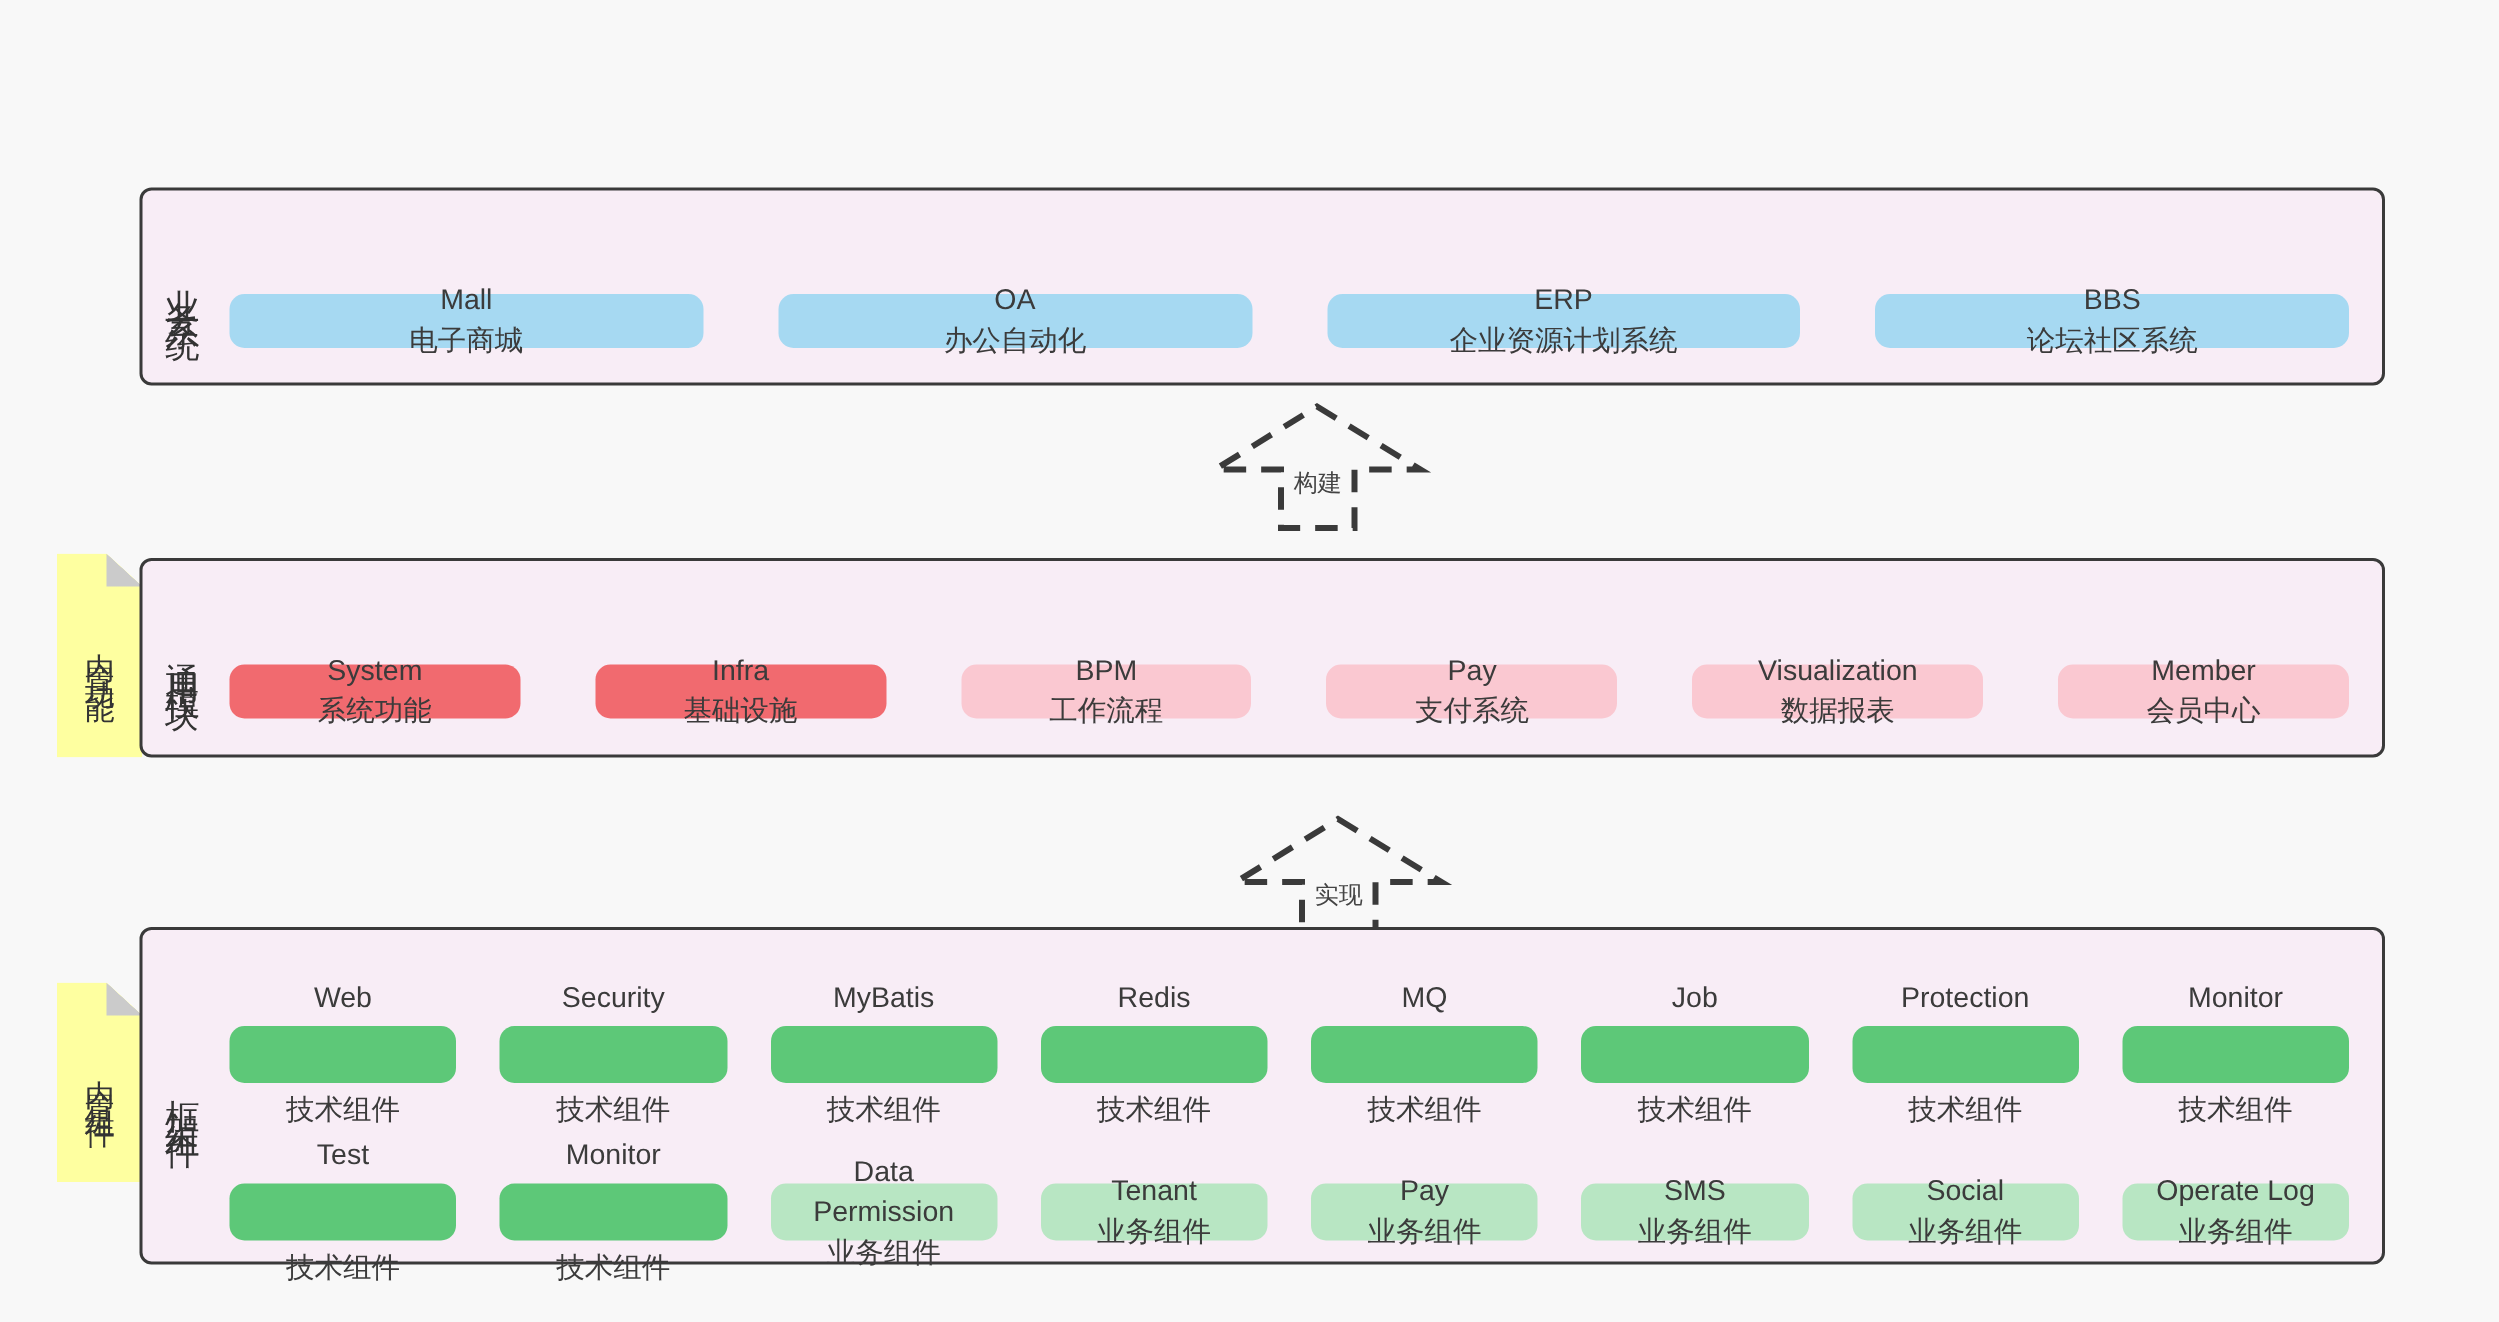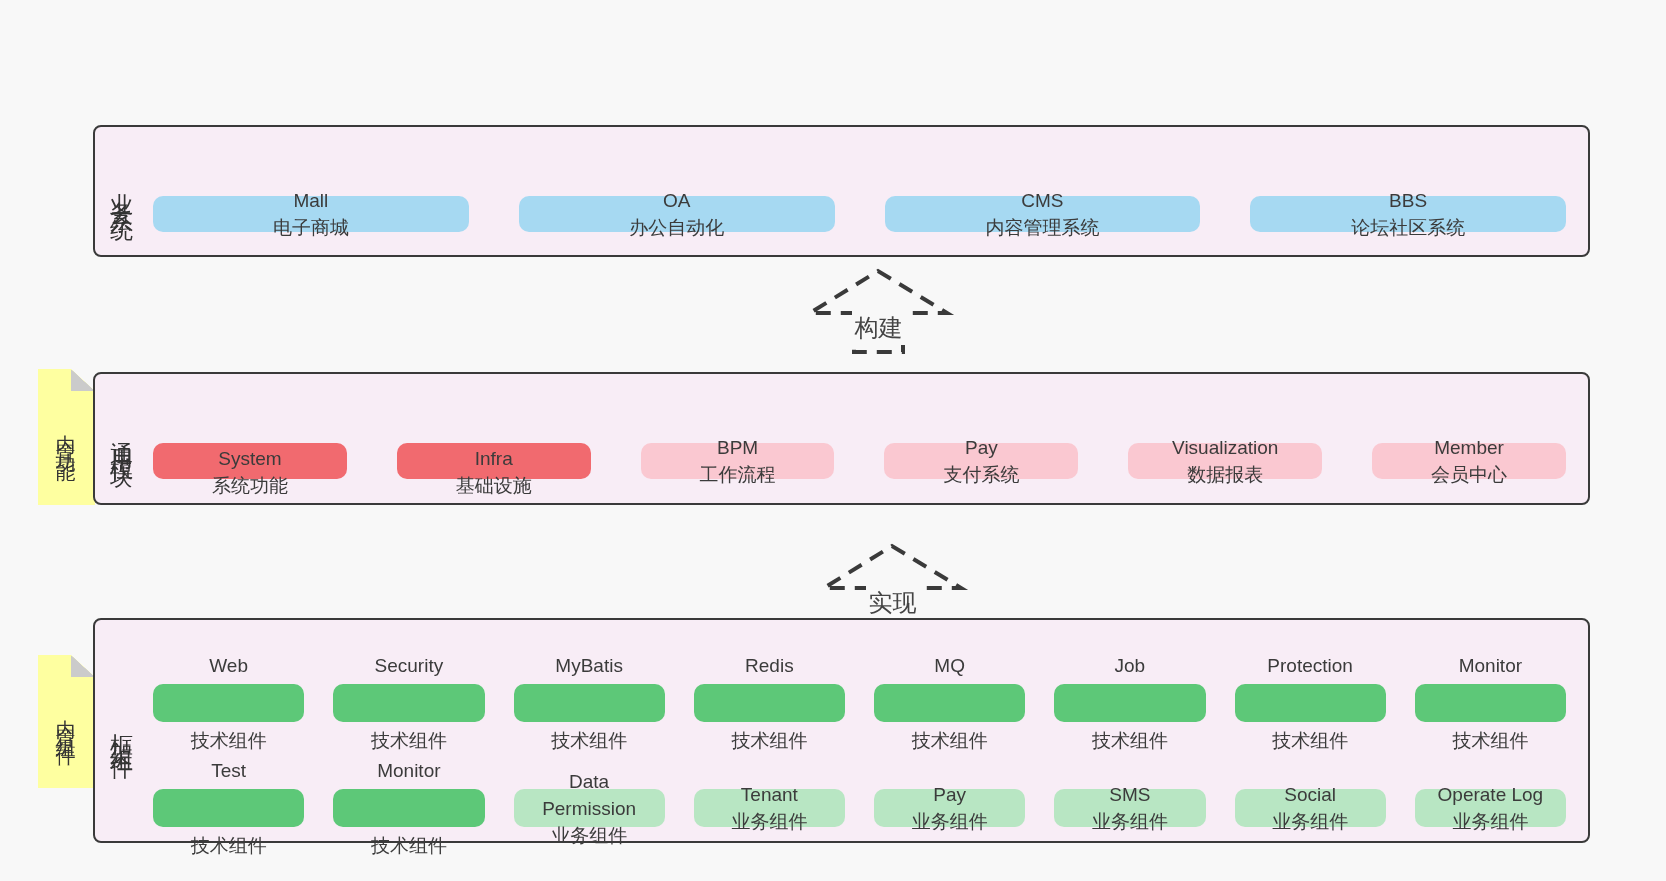--- a/index.html
+++ b/index.html
@@ -30,21 +30,21 @@
   .row-8{gap:29px;height:82px;}
   #comp-row-1{top:20px;}
   #comp-row-2{top:125px;}
   .card{
     flex:1;border-radius:10px;box-sizing:border-box;padding:2px 12px;
     display:flex;flex-direction:column;justify-content:center;align-items:center;
     text-align:center;font-size:19px;line-height:27px;color:var(--text,#3b3b3b);margin-top:44px;
   }
   .card span{display:block;}
   .blue{background:var(--blue,#a6d9f2);}
-  .red{background:var(--red,#f16a6f);justify-content:space-between;}
+  .red{background:var(--red,#f16a6f);}
   .pink{background:var(--pink,#fac8d1);}
   .green{background:var(--green,#5dc878);gap:48px;}
   .green-light{background:var(--green-light,#b8e6c3);}
   .sticky{
     position:absolute;left:38px;width:57px;z-index:1;
     background:var(--sticky,#feffa0);
     clip-path:polygon(0 0,calc(100% - 24px) 0,100% 22px,100% 100%,0 100%);
   }
   #sticky-features{top:369px;height:136px;}
   #sticky-components{top:655px;height:133px;}
@@ -61,21 +61,21 @@
   #arrow-build{left:806px;top:267px;}
   #arrow-implement{left:820px;top:542px;}
   .arrow svg{position:absolute;left:0;top:0;width:100%;height:100%;overflow:visible;}
   .arrow path{
     fill:none;stroke:var(--line,#3a3a3a);stroke-width:4;
     stroke-dasharray:15 10;stroke-linejoin:miter;
   }
   .arrow-label{
     position:absolute;left:50%;top:44px;transform:translateX(-50%);
     background:var(--page-bg,#f8f8f8);padding:1px 3px;
-    font-size:24px;color:#444;white-space:nowrap;
+    font-size:16px;color:#444;white-space:nowrap;
   }
 </style>
 </head>
 <body>
 
 <div class="sticky" id="sticky-features">
   <div class="fold"></div>
   <div class="sticky-text">内置功能</div>
 </div>
 <div class="sticky" id="sticky-components">
@@ -88,22 +88,22 @@
   <div class="card-row row-6">
     <div class="card blue">
       <span>Mall</span>
       <span>电子商城</span>
     </div>
     <div class="card blue">
       <span>OA</span>
       <span>办公自动化</span>
     </div>
     <div class="card blue">
-      <span>CMS</span>
-      <span>内容管理系统</span>
+      <span>ERP</span>
+      <span>企业资源计划系统</span>
     </div>
     <div class="card blue">
       <span>BBS</span>
       <span>论坛社区系统</span>
     </div>
   </div>
 </div>
 
 <div class="arrow" id="arrow-build">
   <svg viewBox="0 0 145 88" aria-hidden="true">

